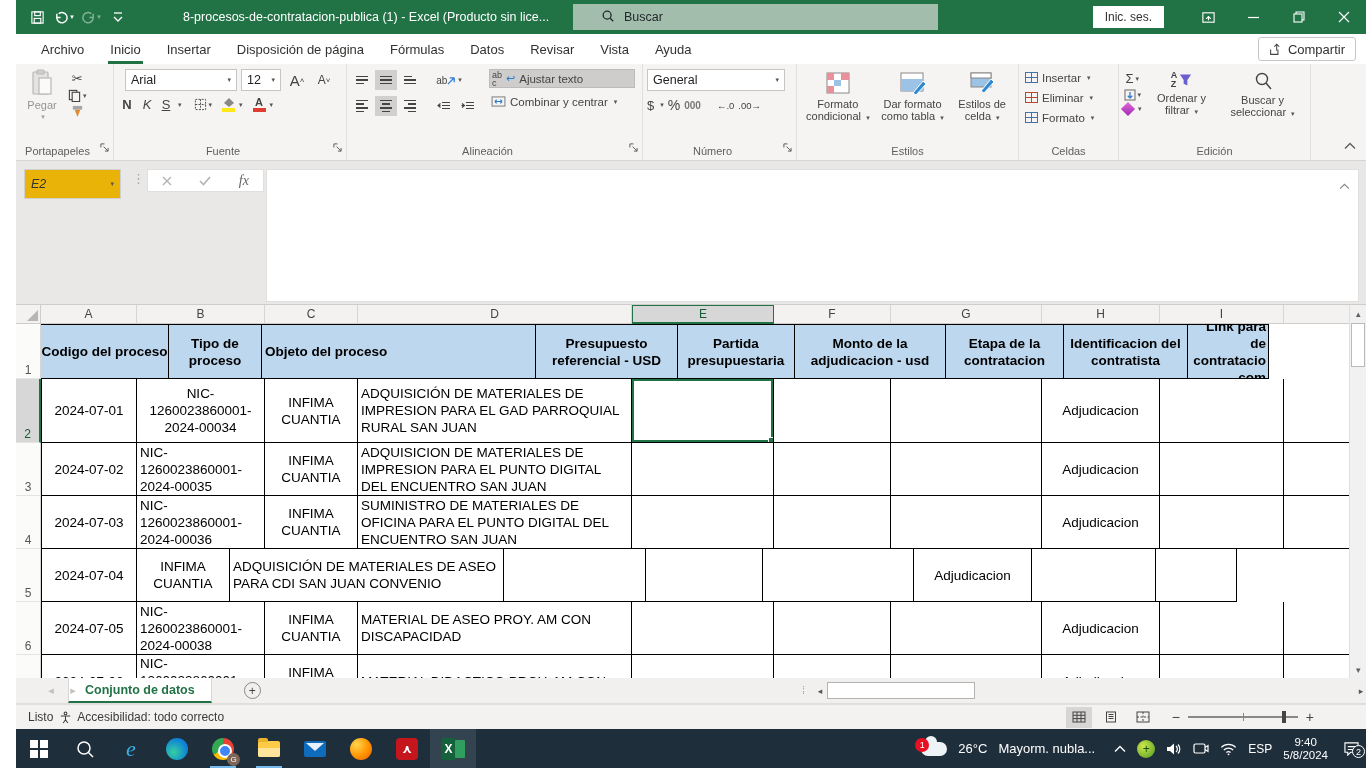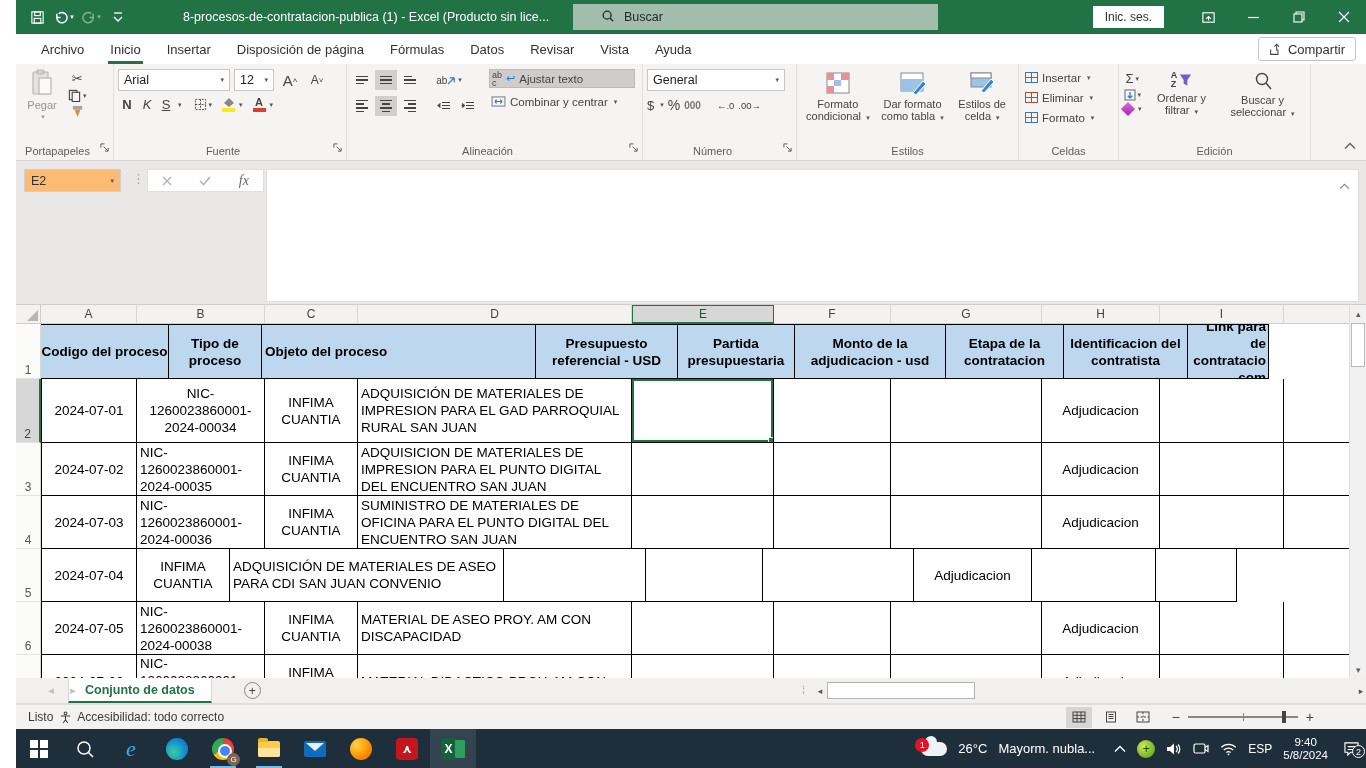--- a/index.html
+++ b/index.html
@@ -44,21 +44,21 @@
   .collapse-chev { position:absolute; right:10px; bottom:6px; color:#605e5c; }
 
   
   .g-clip { width:98px; display:flex; gap:4px; }
   .paste-big { width:44px; display:flex; flex-direction:column; align-items:center; gap:2px; opacity:.55; }
   .paste-big .lbl { font-size:11px; color:#444; }
   .clip-col { display:flex; flex-direction:column; gap:3px; padding-top:2px; }
 
   
   .g-font { width:233px; }
-  .fr1 { display:flex; align-items:center; gap:4px; }
+  .fr1 { display:flex; align-items:center; gap:4px;justify-content:center; }
   .fr2 { display:flex; align-items:center; gap:2px; margin-top:6px; }
   .bld { font-weight:700; } .itl { font-style:italic; } .und { text-decoration:underline; }
   .colorbar { display:flex; flex-direction:column; align-items:center; line-height:11px; }
   .bar { width:13px; height:4px; margin-top:1px; }
 
   
   .g-align { width:296px; display:flex; gap:10px; }
   .al-left .arow { display:flex; gap:2px; align-items:center; height:22px; margin-bottom:4px; }
   .al-sq { width:22px; height:20px; display:flex; align-items:center; justify-content:center; }
   .al-right { display:flex; flex-direction:column; gap:4px; }
@@ -72,21 +72,21 @@
   
   .g-cells { width:100px; display:flex; flex-direction:column; gap:1px; padding-top:4px; }
   
   .g-edit { width:192px; display:flex; gap:4px; }
   .edit-col { display:flex; flex-direction:column; gap:3px; padding-top:2px; }
   .al-lines { display:flex; flex-direction:column; gap:2px; }
   .al-lines i { display:block; height:1.6px; background:#444; }
 
   
   .formula { height:144px; background:#e9e8e6; position:relative; border-bottom:1px solid #cfcdcb; flex:0 0 auto; }
-  .namebox { position:absolute; left:8px; top:8px; width:97px; height:23px; background:#fdba74; border:1px solid #d2d0ce; font-size:12.5px; color:#333; display:flex; align-items:center; justify-content:space-between; padding:0 6px; }
+  .namebox { position:absolute; left:8px; top:8px; width:97px; height:30px; background:#eab308; border:1px solid #d2d0ce; font-size:12.5px; color:#333; display:flex; align-items:center; justify-content:space-between; padding:0 6px;font-style:italic; }
   .fdots { position:absolute; left:116px; top:10px; color:#a8a6a4; font-size:13px; }
   .fxbox { position:absolute; left:131px; top:8px; width:117px; height:23px; background:#fff; border:1px solid #e1dfdd; display:flex; align-items:center; }
   .fxbox > span { flex:1; display:flex; align-items:center; justify-content:center; }
   .fx-it { font-family:"Liberation Serif","DejaVu Serif",serif; font-style:italic; font-size:14px; color:#666; }
   .finput { position:absolute; left:250px; top:8px; right:7px; bottom:2px; background:#fff; border:1px solid #e1dfdd; }
   .fcollapse { position:absolute; top:6px; right:8px; color:#8a8886; }
 
   
   .gridband { height:373px; display:flex; overflow:hidden; flex:0 0 auto; background:#fff; }
   .gridmain { width:1349px; overflow:hidden; }

